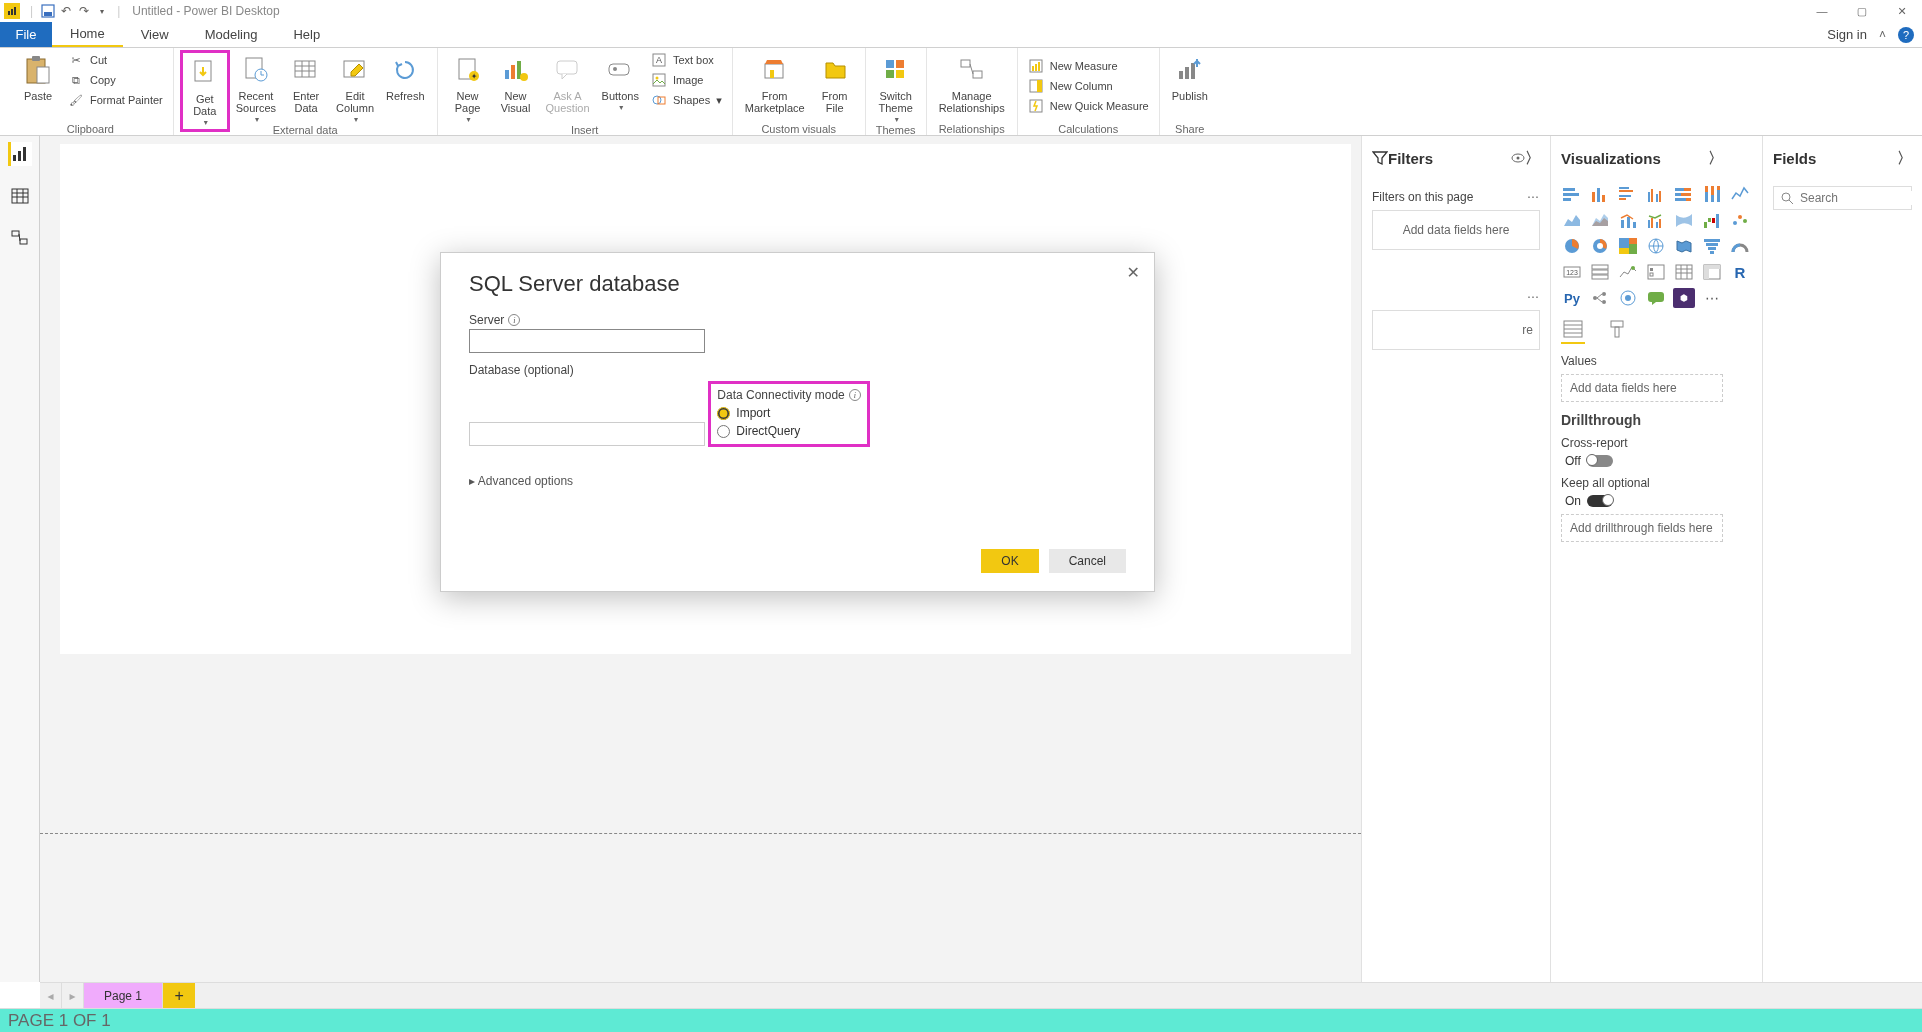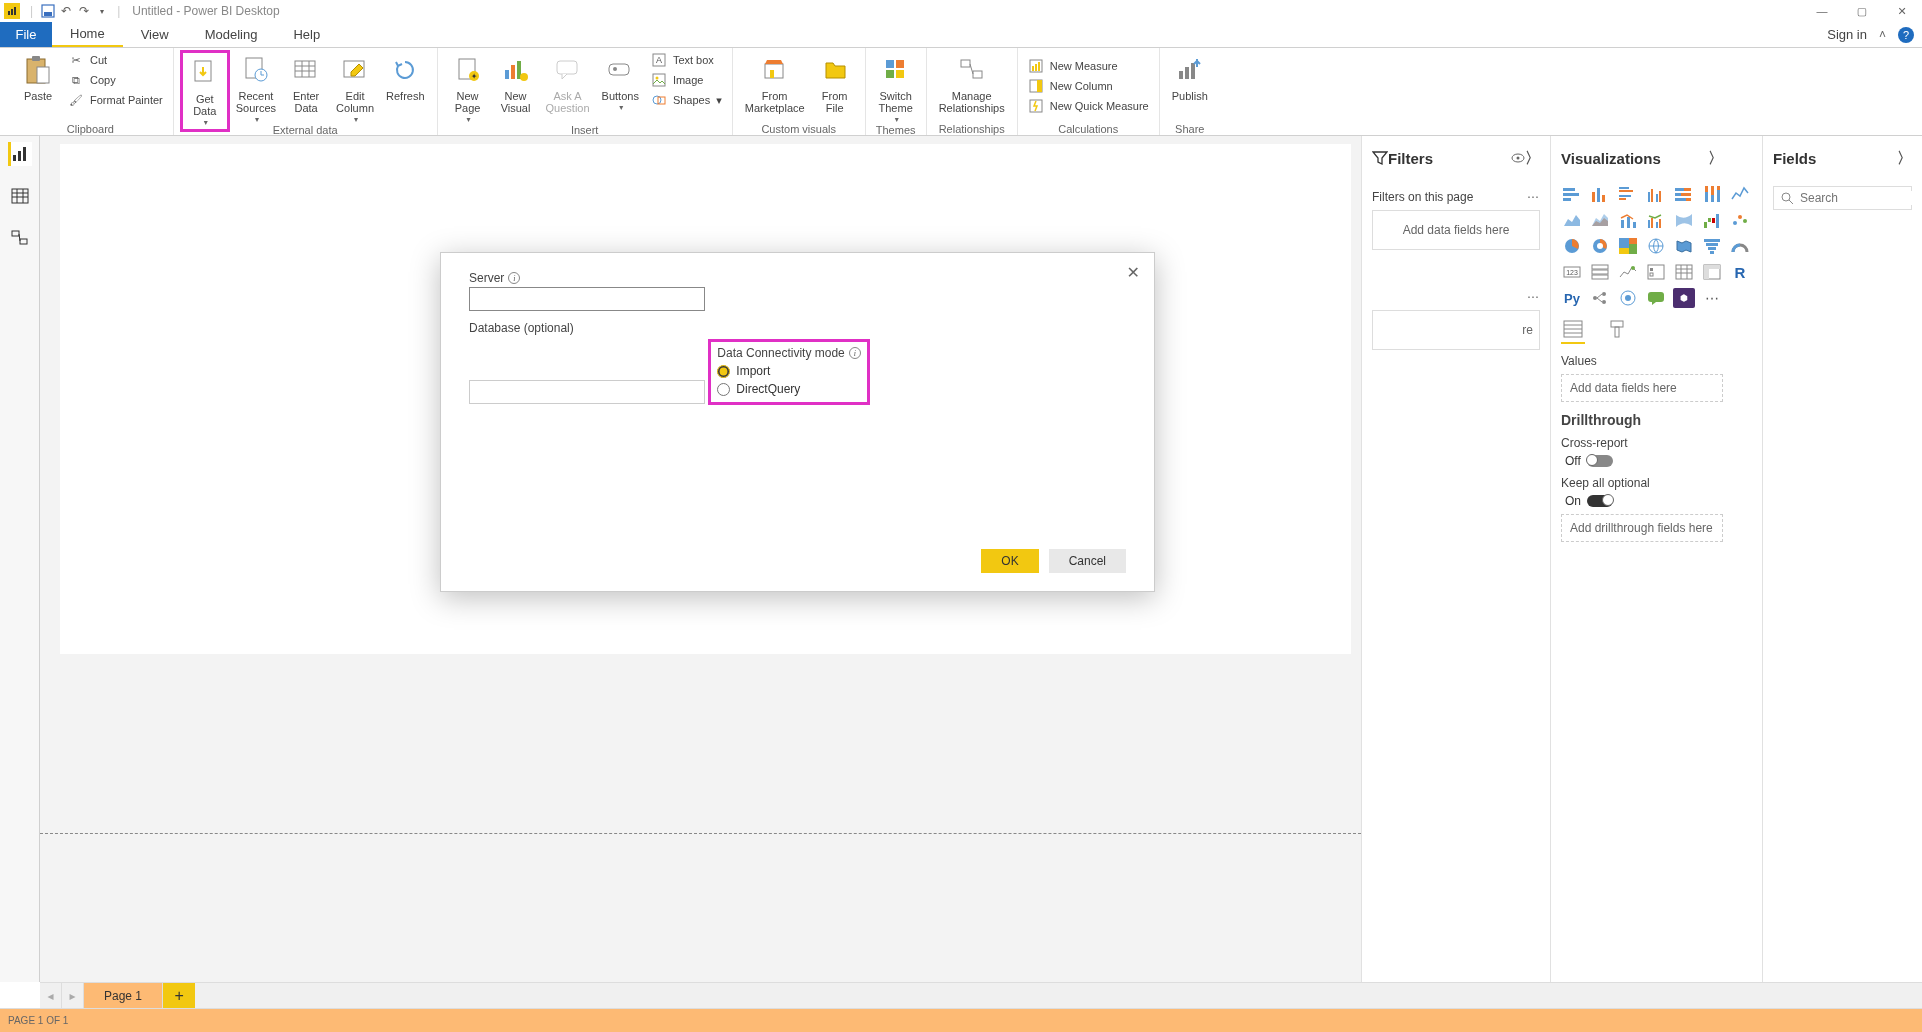--- a/index.html
+++ b/index.html
@@ -78,25 +78,25 @@
 .toggle.on .toggle-track { background:#333; }
 
 
 .fields-pane { right:0; width:160px; }
 .search-box { margin:6px 10px; border:1px solid #ddd; display:flex; align-items:center; padding:4px 6px; gap:6px; }
 .search-box input { border:0; outline:0; flex:1; font-size:12px; }
 
 
 .pagetabs { position:absolute; left:40px; right:0; bottom:24px; height:26px; background:#f0f0f0; border-top:1px solid #ddd; display:flex; align-items:stretch; }
 .pagetabs .nav { width:22px; display:flex; align-items:center; justify-content:center; color:#aaa; cursor:pointer; border-right:1px solid #ddd; }
-.pagetabs .ptab { padding:0 20px; display:flex; align-items:center; background:#fdba74; border-right:1px solid #ddd; cursor:pointer; font-size:12px; }
+.pagetabs .ptab { padding:0 20px; display:flex; align-items:center; background:#f0abfc; border-right:1px solid #ddd; cursor:pointer; font-size:12px; }
 .pagetabs .addpage { width:32px; background:#f2c811; display:flex; align-items:center; justify-content:center; color:#333; cursor:pointer; font-size:16px; }
 
 
-.statusbar { position:absolute; left:0; right:0; bottom:0; height:24px; background:#fdba74; border-top:1px solid #ddd; display:flex; align-items:center; padding:0 8px; font-size:10px; color:#666; }
+.statusbar { position:absolute; left:0; right:0; bottom:0; height:24px; background:#5eead4; border-top:1px solid #ddd; display:flex; align-items:center; padding:0 8px; font-size:17px; color:#666; }
 
 
 .dialog { position:absolute; left:440px; top:252px; width:715px; height:340px; background:#fff; box-shadow:0 6px 28px rgba(0,0,0,0.25); border:1px solid #ccc; padding:18px 28px; }
 .dialog-close { position:absolute; right:14px; top:10px; color:#666; cursor:pointer; font-size:16px; font-weight:300; }
 .dialog h1 { font-size:22px; font-weight:400; color:#333; margin-bottom:16px; }
 .dialog label { font-size:12px; color:#444; display:flex; align-items:center; gap:4px; margin-bottom:2px; }
 .dialog input[type=text] { width:236px; border:1px solid #888; padding:4px; font-size:12px; margin-bottom:10px; }
 .dconn-box { border:3px solid #e030c5; padding:4px 6px 6px; display:inline-block; margin-top:2px; }
 .radio-row { display:flex; align-items:center; gap:6px; font-size:12px; margin-top:4px; }
 .adv { margin-top:18px; color:#555; font-size:12px; cursor:pointer; }
@@ -790,20 +790,21 @@
   <div class="ptab">Page 1</div>
   <div class="addpage">+</div>
 </div>
 
 <div class="statusbar">
   <span>PAGE 1 OF 1</span>
 </div>
 
 <div class="dialog">
   <div class="dialog-close">✕</div>
+  <h1>SQL Server database</h1>
   <label>
       <span>Server</span>
       <span class="info-icon">i</span>
     </label>
   <input type="text" style="">
   <label>Database (optional)</label>
   <input type="text" style="border-color: rgb(204, 204, 204);">
   <div class="dconn-box">
     <label>
         <span>Data Connectivity mode</span>
@@ -811,17 +812,18 @@
       </label>
     <div class="radio-row">
         <input type="radio" checked="" style="accent-color: rgb(242, 200, 17);"> 
         <span>Import</span>
       </div>
     <div class="radio-row">
         <input type="radio" style=""> 
         <span>DirectQuery</span>
       </div>
   </div>
+  <div class="adv">▸ <span>Advanced options</span></div>
   <div class="dialog-btns">
     <button class="dbtn ok">OK</button>
     <button class="dbtn cancel">Cancel</button>
   </div>
 </div>
 
 </body></html>

